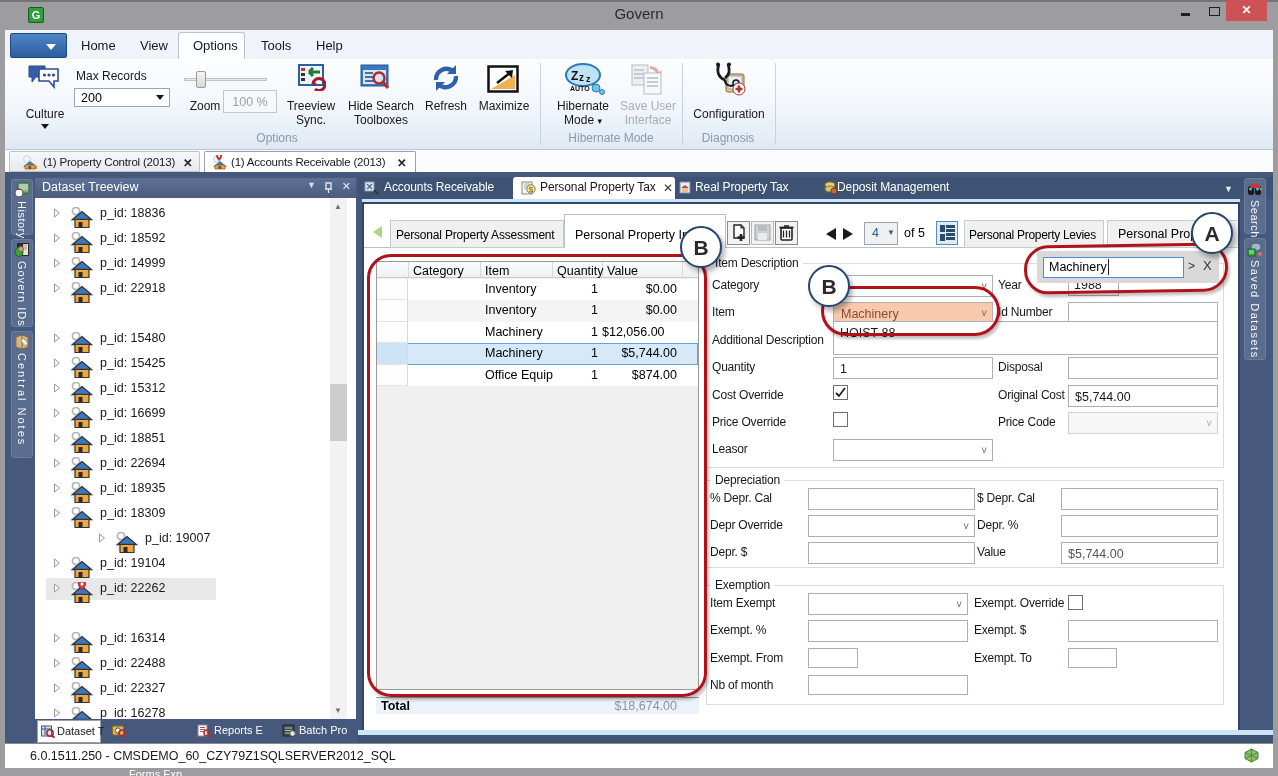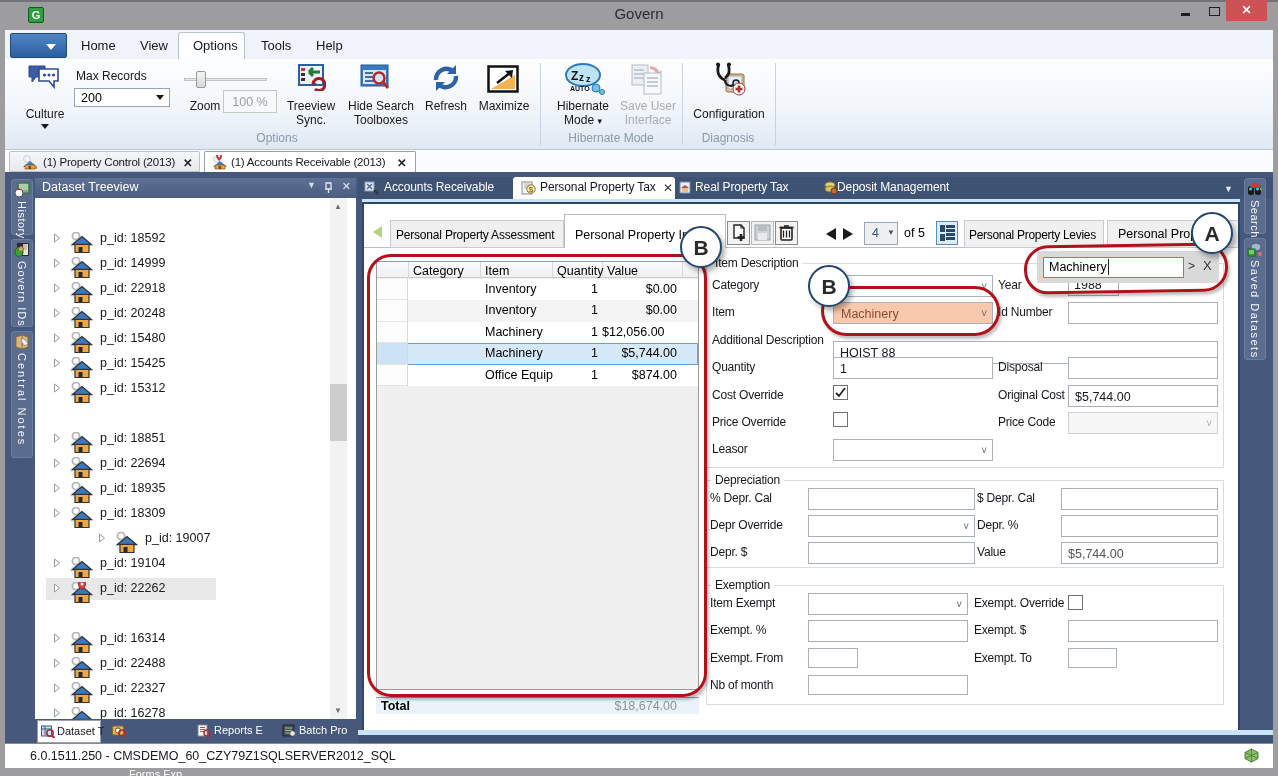--- a/index.html
+++ b/index.html
@@ -246,20 +246,33 @@
     <div class="abs" id="treehead">
       <span style="position:absolute;left:7px;top:2px;">Dataset Treeview</span>
       <span style="position:absolute;right:40px;top:2px;color:#d6dce6;font-size:9px;">▼</span>
       <svg class="abs" style="right:22px;top:4px;" width="11" height="12" viewBox="0 0 11 12">
           <path d="M3 1 h5 v6 h-5 z M2 7 h7 M5.5 7 v4" stroke="#e4e9f1" stroke-width="1.3" fill="none"></path>
         </svg>
       <span style="position:absolute;right:5px;top:2px;color:#e4e9f1;font-size:11px;">✕</span>
     </div>
     <div class="abs" id="treebody">
       <div class="abs" id="treelist" style="left:0;top:0;width:295px;height:521px;">
+          <div class="titem" style="top:7px;">
+            <svg class="abs" style="left:18px;top:3px;" width="8" height="10" viewBox="0 0 8 10">
+              <path d="M1.5 1 L6.5 5 L1.5 9 Z" fill="#fdfdfd" stroke="#9a9a9a"></path>
+            </svg>
+            <svg class="abs" style="left:34px;top:2px;" width="26" height="23" viewBox="0 0 26 23">
+              <path d="M1 14 a8 8 0 0 1 14 -4 l-2 9 h-9 z" fill="#e9f0f7"></path>
+              <circle cx="7" cy="4" r="3.6" fill="#fcfcfc" stroke="#b5b5b5" stroke-width="1.7"></circle>
+              <path d="M3.5 12.5 L13 4.5 L22.5 12.5 Z" fill="#3c78c0" stroke="#333" stroke-width="1.3"></path>
+              <path d="M6 12.5 h14 v8 h-14 z" fill="#f0a73f" stroke="#333" stroke-width="1.2"></path>
+              <rect x="9.5" y="15" width="4" height="5.5" fill="#2a2a2a"></rect>
+            </svg>
+            <span class="abs" style="left:65px;top:1px;">p_id: 18836</span>
+          </div>
           <div class="titem" style="top:32px;">
             <svg class="abs" style="left:18px;top:3px;" width="8" height="10" viewBox="0 0 8 10">
               <path d="M1.5 1 L6.5 5 L1.5 9 Z" fill="#fdfdfd" stroke="#9a9a9a"></path>
             </svg>
             <svg class="abs" style="left:34px;top:2px;" width="26" height="23" viewBox="0 0 26 23">
               <path d="M1 14 a8 8 0 0 1 14 -4 l-2 9 h-9 z" fill="#e9f0f7"></path>
               <circle cx="7" cy="4" r="3.6" fill="#fcfcfc" stroke="#b5b5b5" stroke-width="1.7"></circle>
               <path d="M3.5 12.5 L13 4.5 L22.5 12.5 Z" fill="#3c78c0" stroke="#333" stroke-width="1.3"></path>
               <path d="M6 12.5 h14 v8 h-14 z" fill="#f0a73f" stroke="#333" stroke-width="1.2"></path>
               <rect x="9.5" y="15" width="4" height="5.5" fill="#2a2a2a"></rect>
@@ -285,33 +298,20 @@
             </svg>
             <svg class="abs" style="left:34px;top:2px;" width="26" height="23" viewBox="0 0 26 23">
               <path d="M1 14 a8 8 0 0 1 14 -4 l-2 9 h-9 z" fill="#e9f0f7"></path>
               <circle cx="7" cy="4" r="3.6" fill="#fcfcfc" stroke="#b5b5b5" stroke-width="1.7"></circle>
               <path d="M3.5 12.5 L13 4.5 L22.5 12.5 Z" fill="#3c78c0" stroke="#333" stroke-width="1.3"></path>
               <path d="M6 12.5 h14 v8 h-14 z" fill="#f0a73f" stroke="#333" stroke-width="1.2"></path>
               <rect x="9.5" y="15" width="4" height="5.5" fill="#2a2a2a"></rect>
             </svg>
             <span class="abs" style="left:65px;top:1px;">p_id: 22918</span>
           </div>
-          <div class="titem" style="top:107px;">
-            <svg class="abs" style="left:18px;top:3px;" width="8" height="10" viewBox="0 0 8 10">
-              <path d="M1.5 1 L6.5 5 L1.5 9 Z" fill="#fdfdfd" stroke="#9a9a9a"></path>
-            </svg>
-            <svg class="abs" style="left:34px;top:2px;" width="26" height="23" viewBox="0 0 26 23">
-              <path d="M1 14 a8 8 0 0 1 14 -4 l-2 9 h-9 z" fill="#e9f0f7"></path>
-              <circle cx="7" cy="4" r="3.6" fill="#fcfcfc" stroke="#b5b5b5" stroke-width="1.7"></circle>
-              <path d="M3.5 12.5 L13 4.5 L22.5 12.5 Z" fill="#3c78c0" stroke="#333" stroke-width="1.3"></path>
-              <path d="M6 12.5 h14 v8 h-14 z" fill="#f0a73f" stroke="#333" stroke-width="1.2"></path>
-              <rect x="9.5" y="15" width="4" height="5.5" fill="#2a2a2a"></rect>
-            </svg>
-            <span class="abs" style="left:65px;top:1px;">p_id: 20248</span>
-          </div>
           <div class="titem" style="top:132px;">
             <svg class="abs" style="left:18px;top:3px;" width="8" height="10" viewBox="0 0 8 10">
               <path d="M1.5 1 L6.5 5 L1.5 9 Z" fill="#fdfdfd" stroke="#9a9a9a"></path>
             </svg>
             <svg class="abs" style="left:34px;top:2px;" width="26" height="23" viewBox="0 0 26 23">
               <path d="M1 14 a8 8 0 0 1 14 -4 l-2 9 h-9 z" fill="#e9f0f7"></path>
               <circle cx="7" cy="4" r="3.6" fill="#fcfcfc" stroke="#b5b5b5" stroke-width="1.7"></circle>
               <path d="M3.5 12.5 L13 4.5 L22.5 12.5 Z" fill="#3c78c0" stroke="#333" stroke-width="1.3"></path>
               <path d="M6 12.5 h14 v8 h-14 z" fill="#f0a73f" stroke="#333" stroke-width="1.2"></path>
               <rect x="9.5" y="15" width="4" height="5.5" fill="#2a2a2a"></rect>
@@ -336,20 +336,33 @@
               <path d="M1.5 1 L6.5 5 L1.5 9 Z" fill="#fdfdfd" stroke="#9a9a9a"></path>
             </svg>
             <svg class="abs" style="left:34px;top:2px;" width="26" height="23" viewBox="0 0 26 23">
               <path d="M1 14 a8 8 0 0 1 14 -4 l-2 9 h-9 z" fill="#e9f0f7"></path>
               <circle cx="7" cy="4" r="3.6" fill="#fcfcfc" stroke="#b5b5b5" stroke-width="1.7"></circle>
               <path d="M3.5 12.5 L13 4.5 L22.5 12.5 Z" fill="#3c78c0" stroke="#333" stroke-width="1.3"></path>
               <path d="M6 12.5 h14 v8 h-14 z" fill="#f0a73f" stroke="#333" stroke-width="1.2"></path>
               <rect x="9.5" y="15" width="4" height="5.5" fill="#2a2a2a"></rect>
             </svg>
             <span class="abs" style="left:65px;top:1px;">p_id: 15312</span>
+          </div>
+          <div class="titem" style="top:207px;">
+            <svg class="abs" style="left:18px;top:3px;" width="8" height="10" viewBox="0 0 8 10">
+              <path d="M1.5 1 L6.5 5 L1.5 9 Z" fill="#fdfdfd" stroke="#9a9a9a"></path>
+            </svg>
+            <svg class="abs" style="left:34px;top:2px;" width="26" height="23" viewBox="0 0 26 23">
+              <path d="M1 14 a8 8 0 0 1 14 -4 l-2 9 h-9 z" fill="#e9f0f7"></path>
+              <circle cx="7" cy="4" r="3.6" fill="#fcfcfc" stroke="#b5b5b5" stroke-width="1.7"></circle>
+              <path d="M3.5 12.5 L13 4.5 L22.5 12.5 Z" fill="#3c78c0" stroke="#333" stroke-width="1.3"></path>
+              <path d="M6 12.5 h14 v8 h-14 z" fill="#f0a73f" stroke="#333" stroke-width="1.2"></path>
+              <rect x="9.5" y="15" width="4" height="5.5" fill="#2a2a2a"></rect>
+            </svg>
+            <span class="abs" style="left:65px;top:1px;">p_id: 16699</span>
           </div>
           <div class="titem" style="top:232px;">
             <svg class="abs" style="left:18px;top:3px;" width="8" height="10" viewBox="0 0 8 10">
               <path d="M1.5 1 L6.5 5 L1.5 9 Z" fill="#fdfdfd" stroke="#9a9a9a"></path>
             </svg>
             <svg class="abs" style="left:34px;top:2px;" width="26" height="23" viewBox="0 0 26 23">
               <path d="M1 14 a8 8 0 0 1 14 -4 l-2 9 h-9 z" fill="#e9f0f7"></path>
               <circle cx="7" cy="4" r="3.6" fill="#fcfcfc" stroke="#b5b5b5" stroke-width="1.7"></circle>
               <path d="M3.5 12.5 L13 4.5 L22.5 12.5 Z" fill="#3c78c0" stroke="#333" stroke-width="1.3"></path>
               <path d="M6 12.5 h14 v8 h-14 z" fill="#f0a73f" stroke="#333" stroke-width="1.2"></path>
@@ -699,21 +712,21 @@
         <span class="abs" style="left:5px;top:4px;">1988</span>
       </div>
     <div class="flabel" style="left:348px;top:101px;">Item</div>
     <div class="fld" style="left:469px;top:98px;width:160px;height:22px;background:#f9c9ae;">
         <span class="abs" style="left:7px;top:4px;color:#8c4a2f;">Machinery</span>
         <span class="chev" style="right:5px;top:5px;">˅</span>
       </div>
     <div class="flabel" style="left:634px;top:101px;">Id Number</div>
     <div class="fld" style="left:704px;top:98px;width:150px;height:22px;"></div>
     <div class="flabel" style="left:348px;top:129px;">Additional Description</div>
-    <div class="fld" style="left:469px;top:117px;width:385px;height:23px;margin-top:20px;">
+    <div class="fld" style="left:469px;top:117px;width:385px;height:34px;">
         <span class="abs" style="left:6px;top:4px;">HOIST 88</span>
       </div>
     <div class="flabel" style="left:348px;top:156px;">Quantity</div>
     <div class="fld" style="left:469px;top:153px;width:160px;height:22px;">
         <span class="abs" style="left:6px;top:4px;">1</span>
       </div>
     <div class="flabel" style="left:634px;top:156px;">Disposal</div>
     <div class="fld" style="left:704px;top:153px;width:150px;height:22px;"></div>
     <div class="flabel" style="left:348px;top:184px;">Cost Override</div>
     <div class="fld" style="left:469px;top:181px;width:15px;height:15px;border-color:#707070;"><svg width="13" height="13" viewBox="0 0 13 13">

